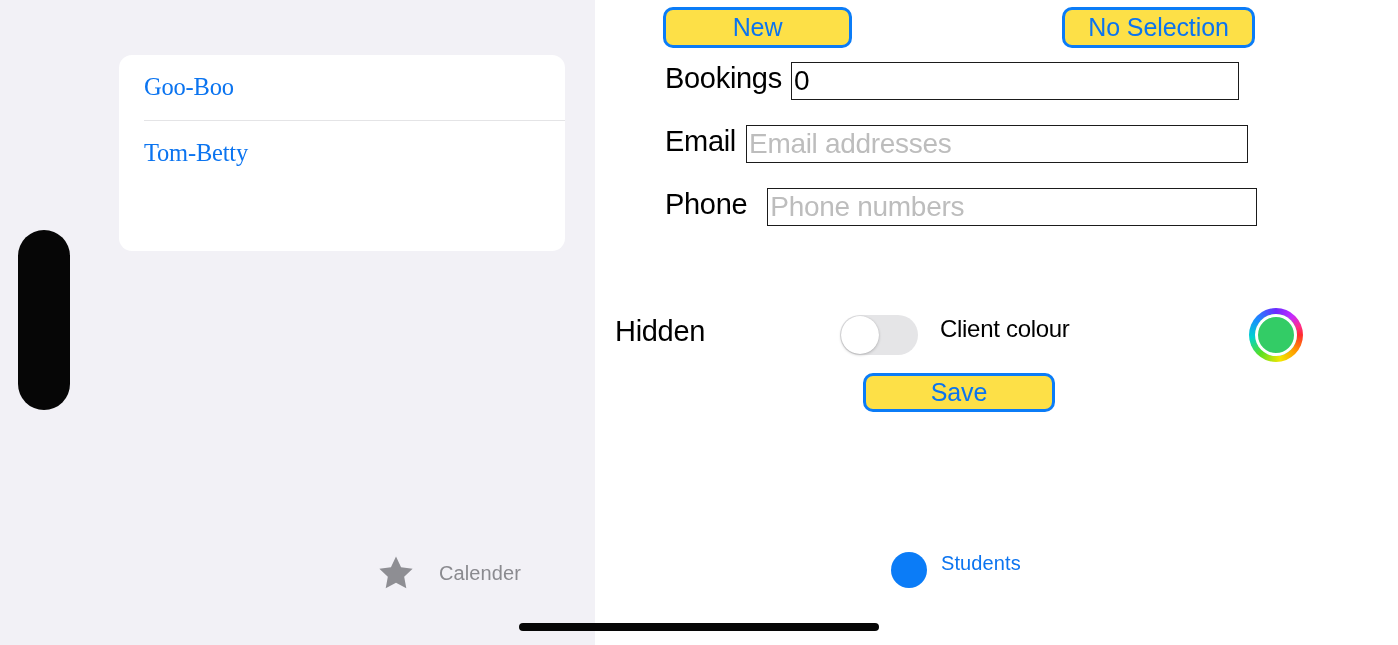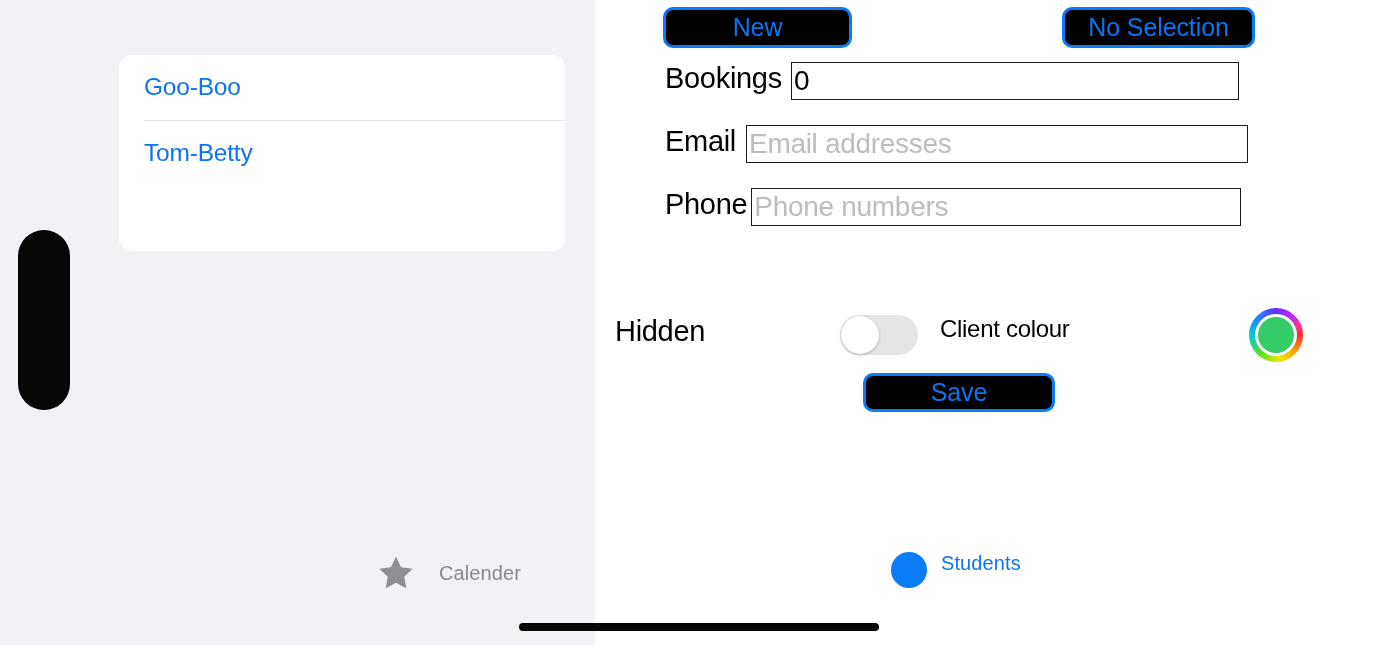--- a/index.html
+++ b/index.html
@@ -56,20 +56,21 @@
     right: 0;
     top: 0;
     height: 1px;
     background: #e4e4e6;
   }
   .list-row-label {
     color: #0b74f0;
     font-size: 24.5px;
     letter-spacing: -0.2px;
     line-height: 1;
+    font-family: Liberation Serif, serif;
   }
 
   
   .side-pill {
     position: absolute;
     left: 18px;
     top: 230px;
     width: 52px;
     height: 180px;
     background: #060606;
@@ -104,21 +105,21 @@
     left: 595px;
     top: 0;
     width: 803px;
     height: 645px;
     background: #ffffff;
   }
 
   .btn-outline {
     position: absolute;
     box-sizing: border-box;
-    background: #000000;
+    background: #fde047;
     border: 3px solid #0b7cf7;
     border-radius: 10px;
     color: #0b74f0;
     font-size: 25px;
     display: flex;
     align-items: center;
     justify-content: center;
     cursor: pointer;
     font-family: "Liberation Sans", "DejaVu Sans", sans-serif;
     padding: 0;
@@ -174,21 +175,21 @@
     opacity: 1;
   }
 
   .row-bookings { left: 70px; top: 62px; }
   .row-bookings .text-field { width: 448px; margin-left: 9px; }
 
   .row-email { left: 70px; top: 125px; }
   .row-email .text-field { width: 502px; margin-left: 10px; }
 
   .row-phone { left: 70px; top: 188px; }
-  .row-phone .text-field { width: 490px; margin-left: 4px; }
+  .row-phone .text-field { width: 490px; margin-left: 20px; }
 
   
   .toggle {
     position: relative;
     width: 78px;
     height: 40px;
     border-radius: 20px;
     background: #e5e5e7;
     cursor: pointer;
     flex: none;

